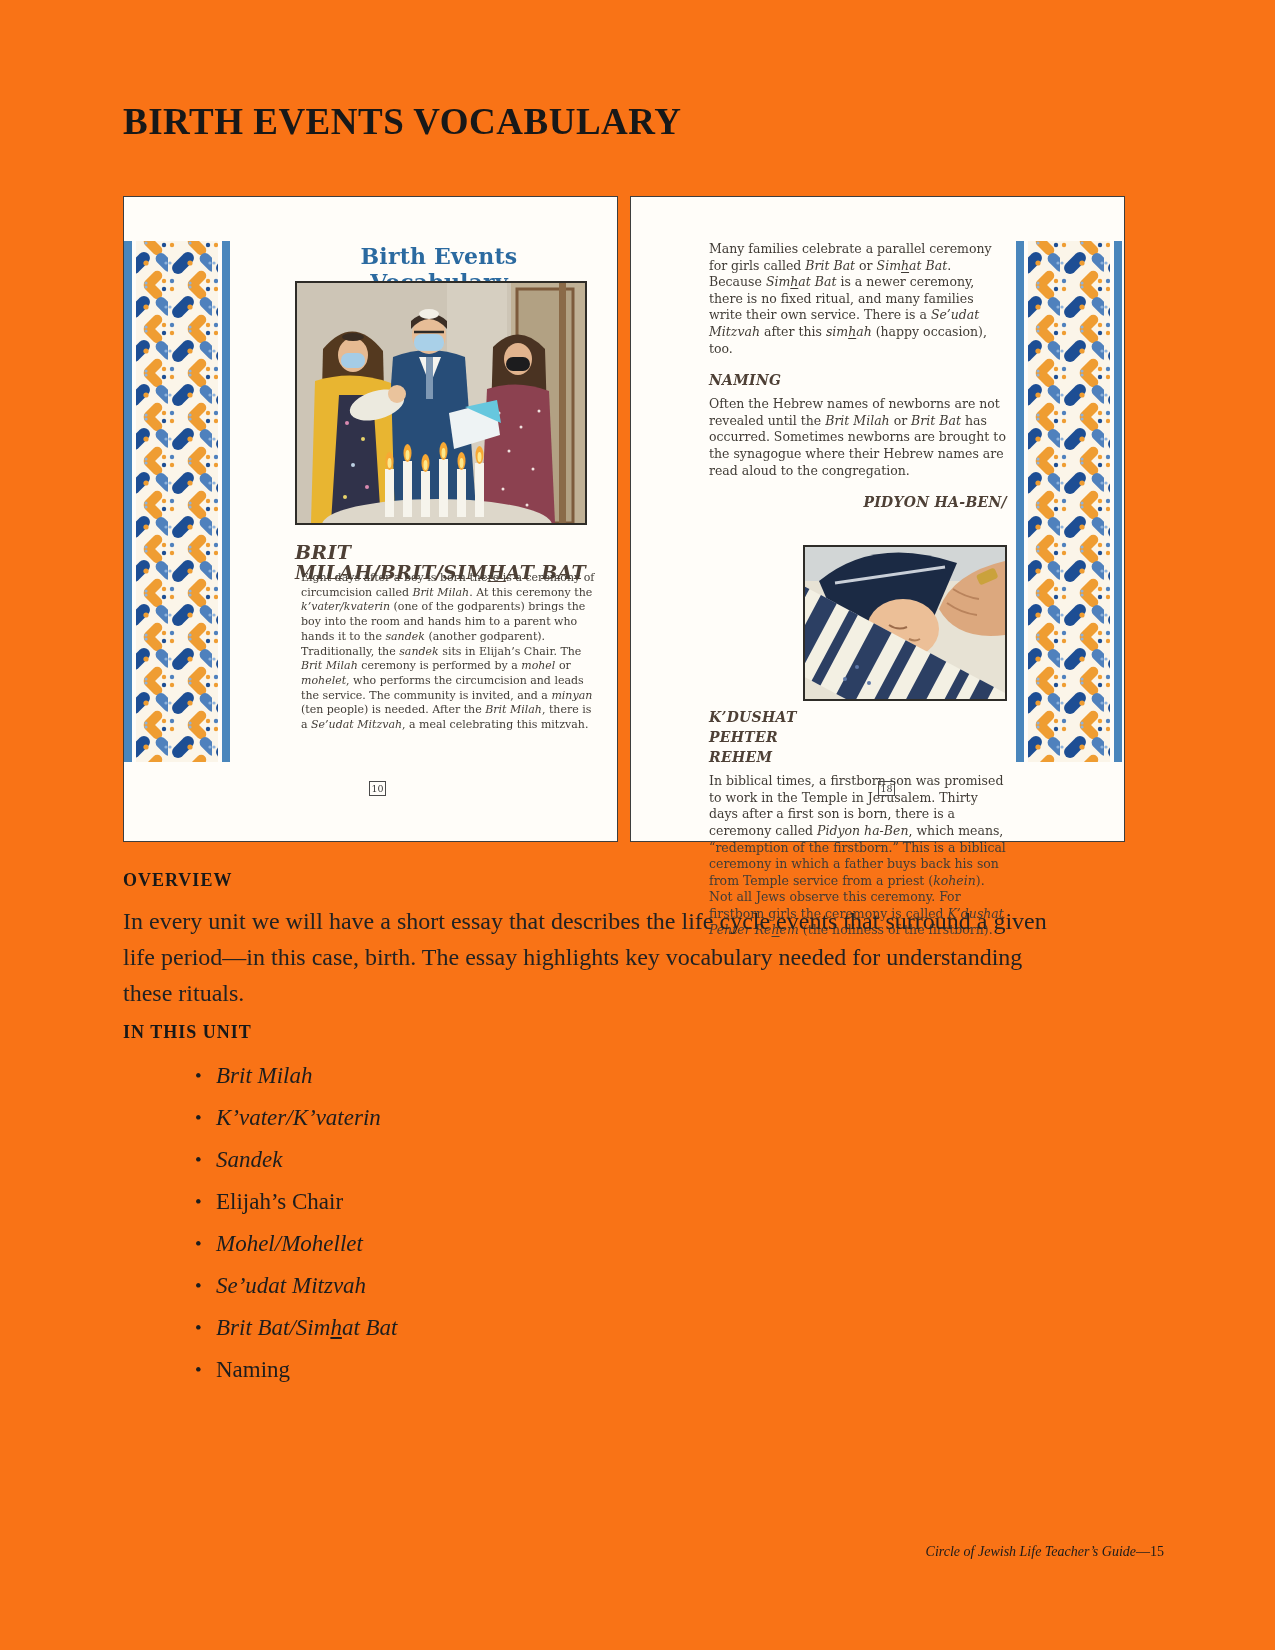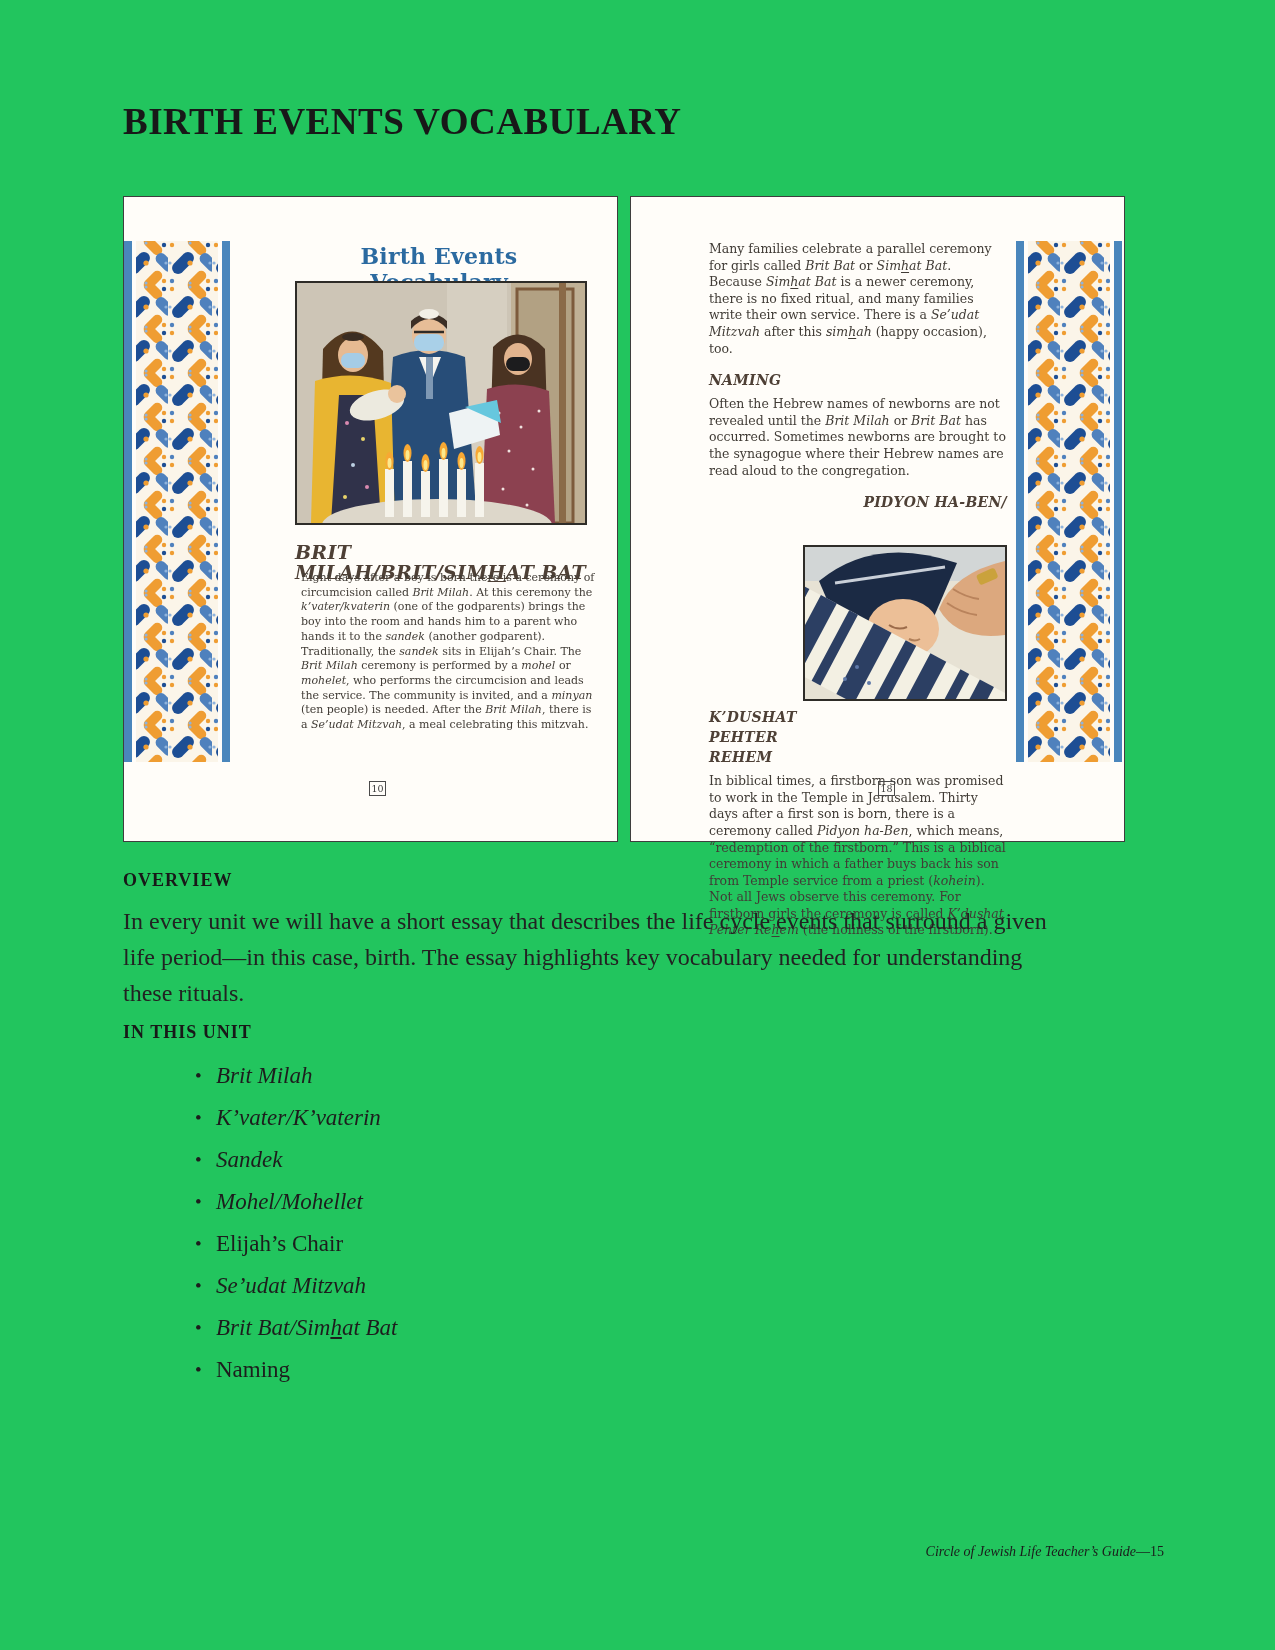--- a/index.html
+++ b/index.html
@@ -1,17 +1,17 @@
 <!DOCTYPE html>
 <html><head>
 <meta charset="utf-8">
 <style>
   html,body{margin:0;padding:0;background:#ffffff;}
   .sheet{
-    position:relative;width:1275px;height:1650px;background:#22c55e;
+    position:relative;width:1275px;height:1650px;background:#f97316;
     font-family:"Liberation Serif", serif;color:#1f1f1f;overflow:hidden;
   }
   
   .doc-title{
     position:absolute;left:123px;top:100px;margin:0;
     font-size:37px;font-weight:bold;letter-spacing:.5px;color:#181818;
     font-family:"Liberation Serif", serif;
   }
   .cards{position:absolute;left:123px;top:196px;width:1002px;height:646px;display:flex;gap:12px;}
   .card{
@@ -247,21 +247,21 @@
   </div>
 
   <h2 class="overview-h">OVERVIEW</h2>
   <p class="overview-p">In every unit we will have a short essay that describes the life cycle events that surround a given life period—in this case, birth. The essay highlights key vocabulary needed for understanding these rituals.</p>
 
   <h2 class="unit-h">IN THIS UNIT</h2>
   <ul class="unit-list">
       <li><i>Brit Milah</i></li>
       <li><i>K’vater/K’vaterin</i></li>
       <li><i>Sandek</i></li>
+      <li>Elijah’s Chair</li>
       <li><i>Mohel/Mohellet</i></li>
-      <li>Elijah’s Chair</li>
       <li><i>Se’udat Mitzvah</i></li>
       <li><i>Brit Bat/Sim<u>h</u>at Bat</i></li>
       <li>Naming</li>
     </ul>
 
   <p class="footer"><i>Circle of Jewish Life Teacher’s Guide</i>—15</p>
 </div>
 
 </body></html>

